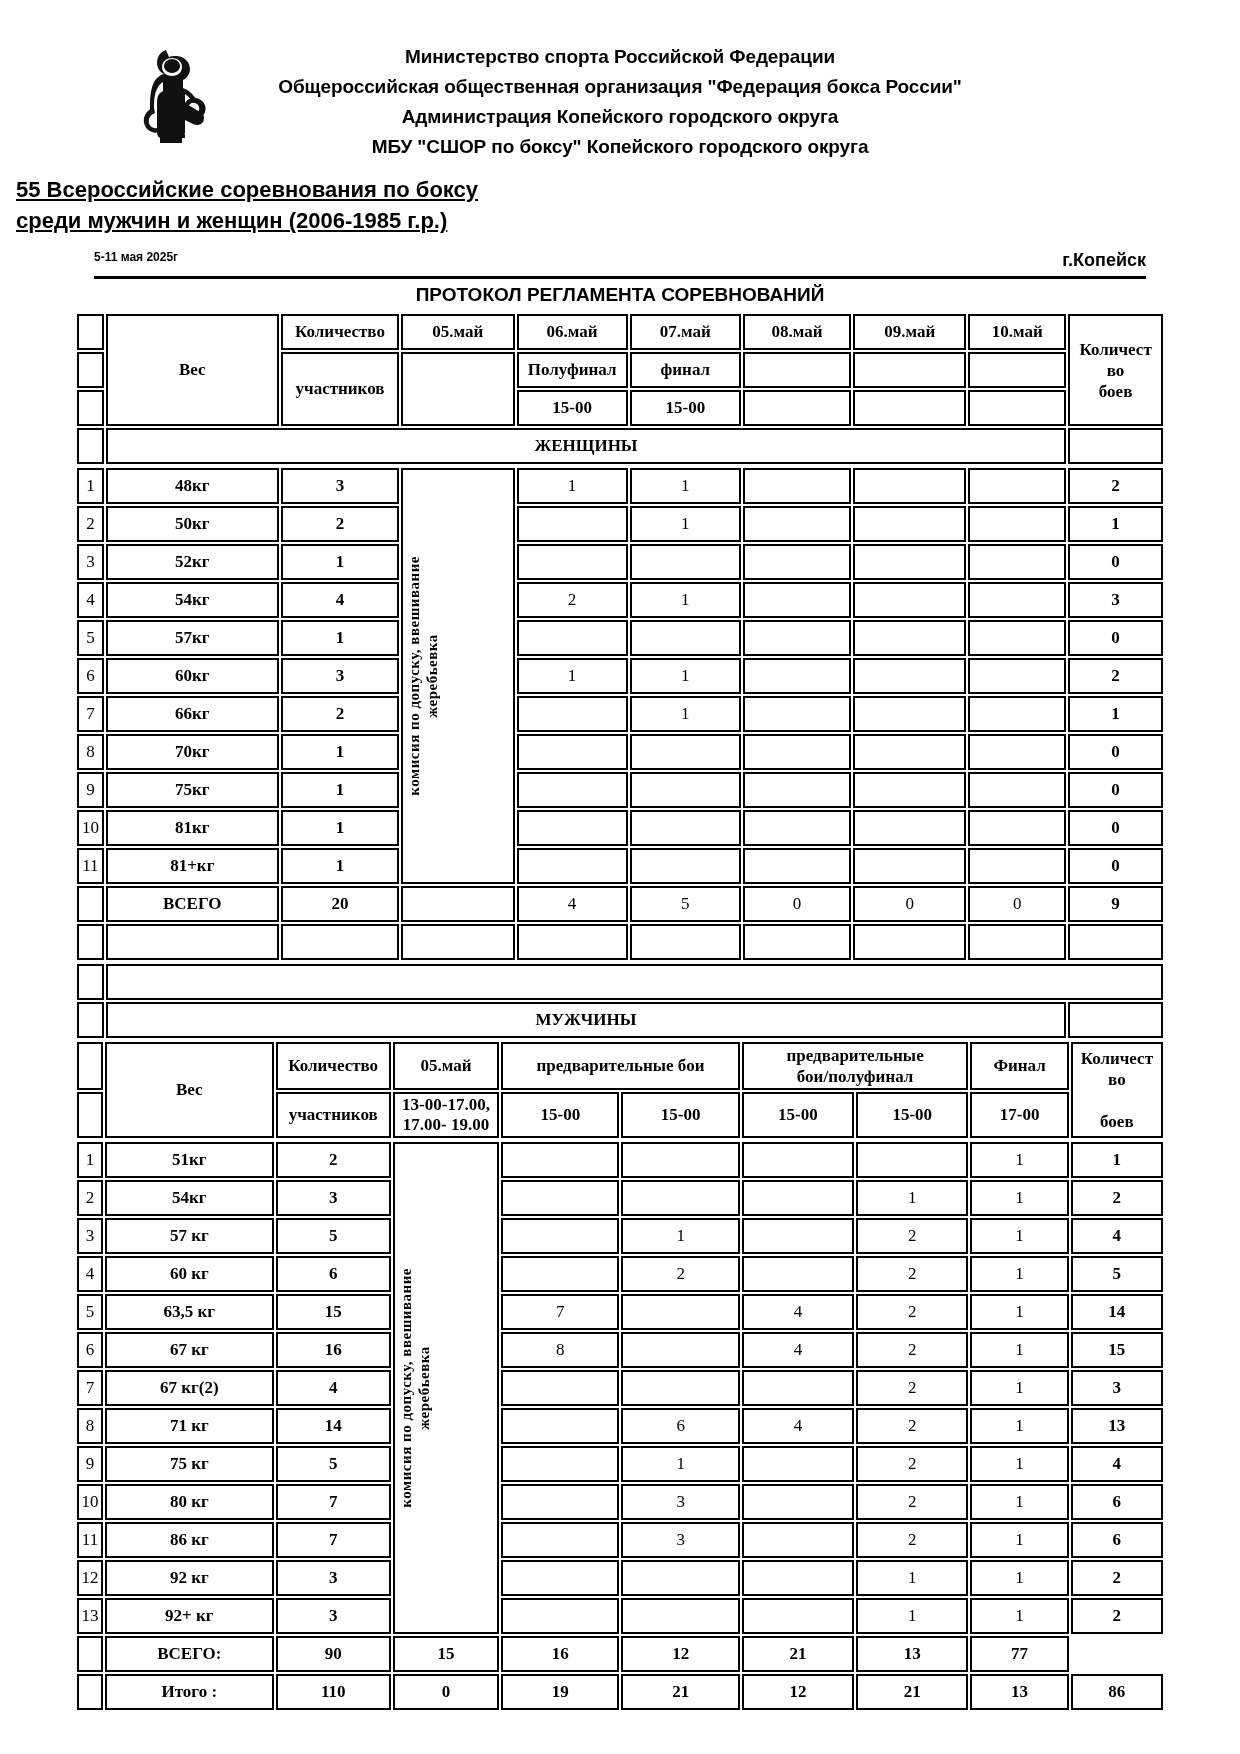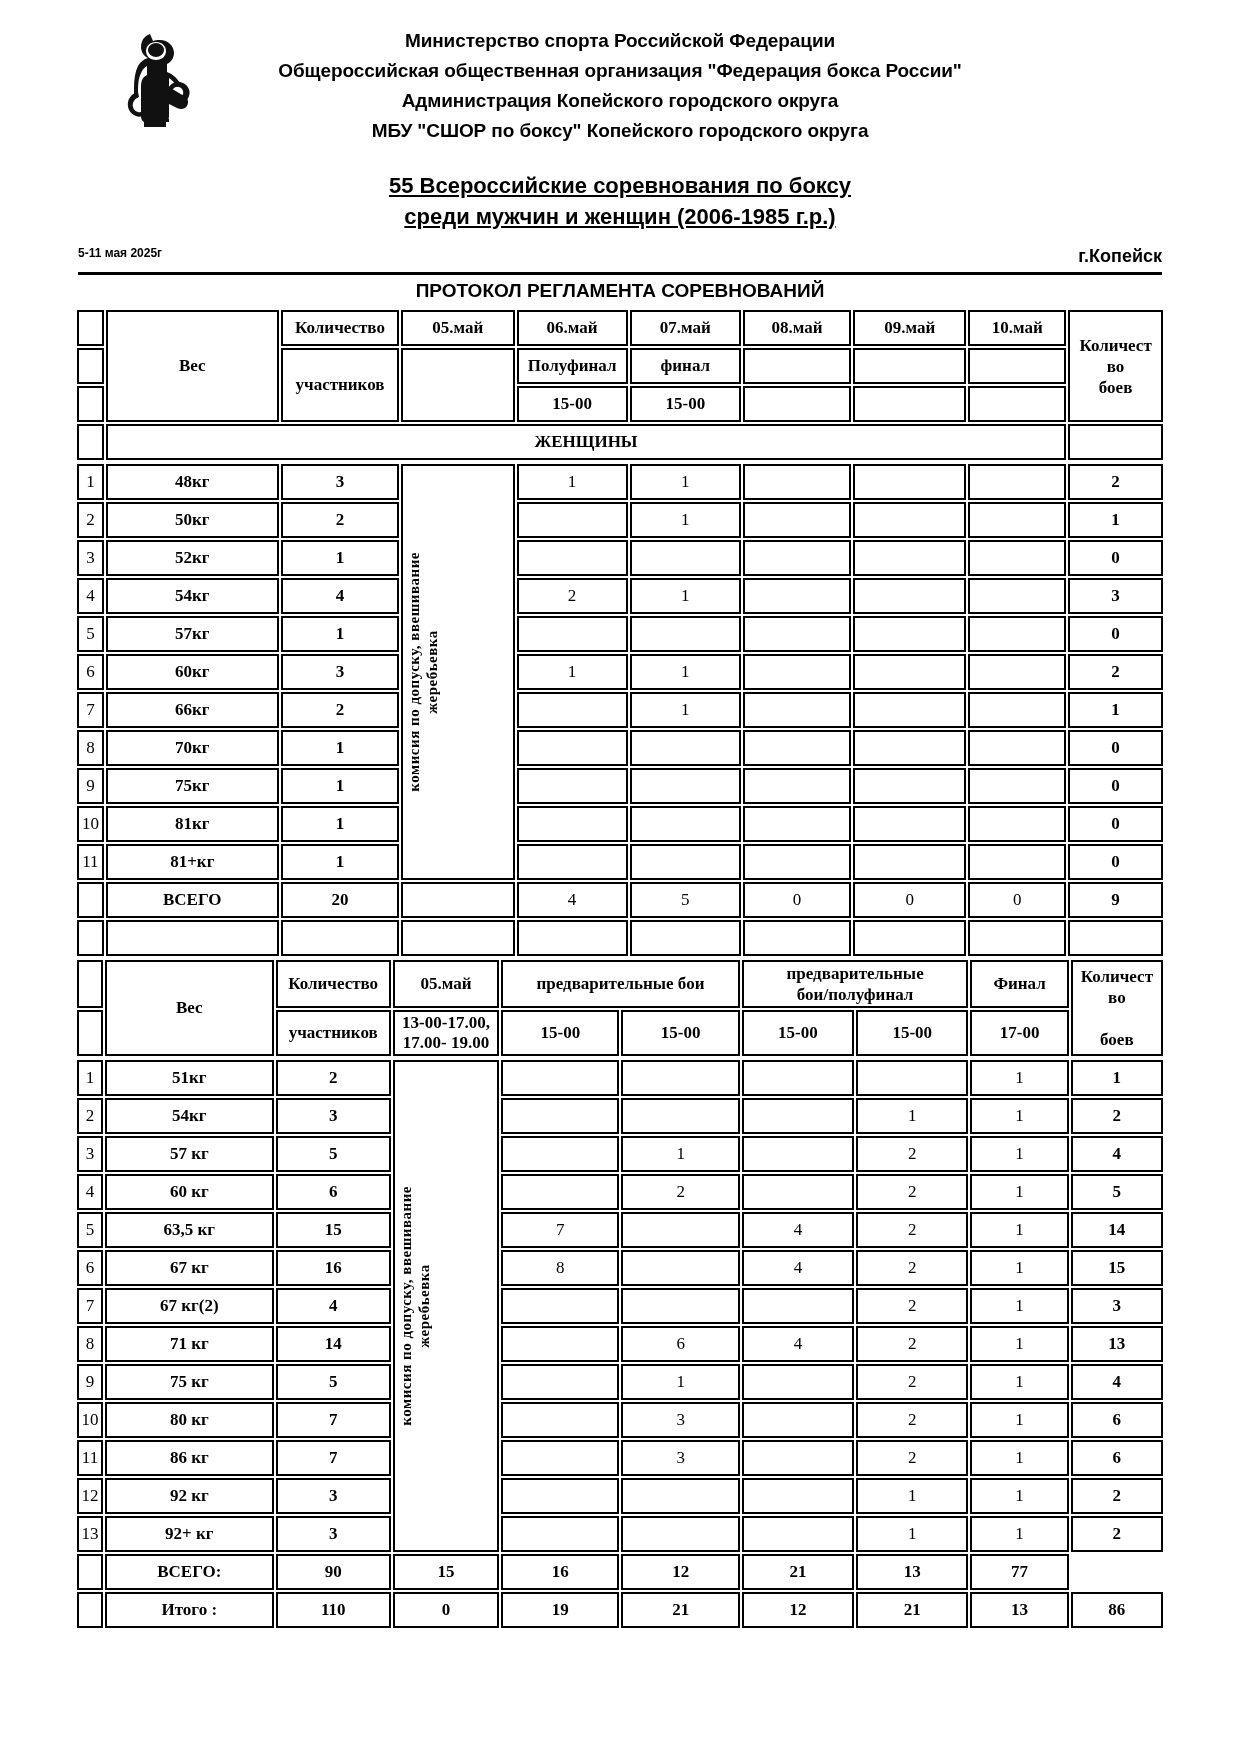--- a/index.html
+++ b/index.html
@@ -13,21 +13,21 @@
     font-family: "Liberation Serif", serif;
     color: #000;
     position: relative;
     overflow: hidden;
   }
   .page {
     width: 1240px;
     height: 1268px;
     position: relative;
     box-sizing: border-box;
-    padding: 0;
+    padding: 16px;
   }
 
   
   .hdr {
     position: relative;
     padding-top: 26px;
     text-align: center;
   }
   .hdr-line {
     font-family: "Liberation Sans", sans-serif;
@@ -40,22 +40,21 @@
   .logo {
     position: absolute;
     left: 120px;
     top: 30px;
     width: 86px;
     height: 100px;
   }
 
   
   .title-block {
-    text-align: center;
-    margin-top: 24px;
+    margin-top: 12px;
   }
   .title-line {
     font-family: "Liberation Sans", sans-serif;
     font-weight: bold;
     font-size: 22px;
     line-height: 31px;
     text-decoration: underline;
     display: inline-block;
     white-space: nowrap;
   }
@@ -404,20 +403,45 @@
           <td></td>
           <td></td>
           <td></td>
           <td></td>
           <td></td>
           <td></td>
         </tr>
       </tbody>
   </table>
 
+  <table class="grid">
+    <colgroup>
+      <col style="width:26px">
+        <col style="width:168px">
+        <col style="width:115px">
+      <col style="width:110px">
+        <col style="width:108px">
+        <col style="width:108px">
+      <col style="width:105px">
+        <col style="width:110px">
+        <col style="width:95px">
+      <col style="width:92px">
+    </colgroup>
+    <tbody>
+      <tr class="gap">
+        <td class="idx nb"></td>
+        <td colspan="9" class="nb"></td>
+      </tr>
+      <tr>
+        <td class="idx nb"></td>
+        <td class="sect" colspan="8">МУЖЧИНЫ</td>
+        <td></td>
+      </tr>
+    </tbody>
+  </table>
 
   <table class="grid">
     <colgroup>
       <col style="width:26px">
         <col style="width:168px">
         <col style="width:115px">
       <col style="width:106px">
         <col style="width:118px">
         <col style="width:118px">
       <col style="width:112px">

